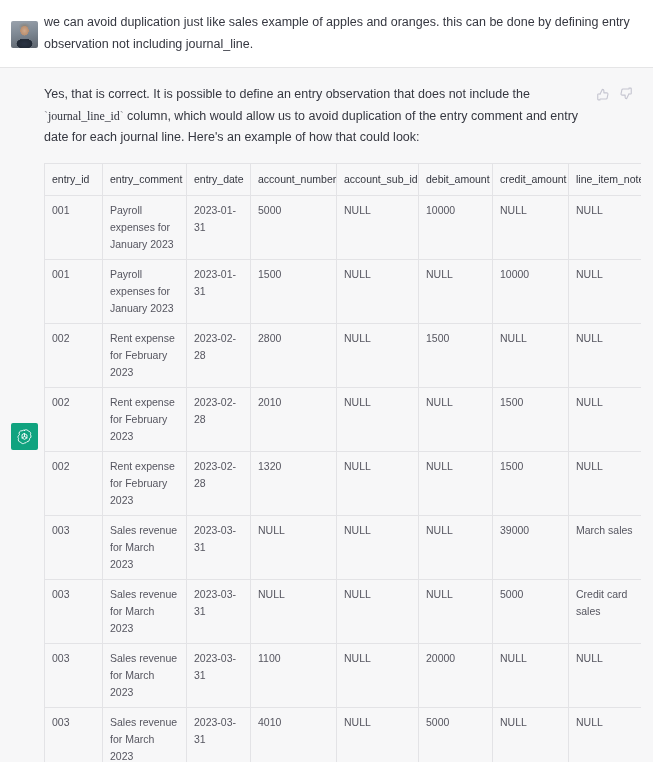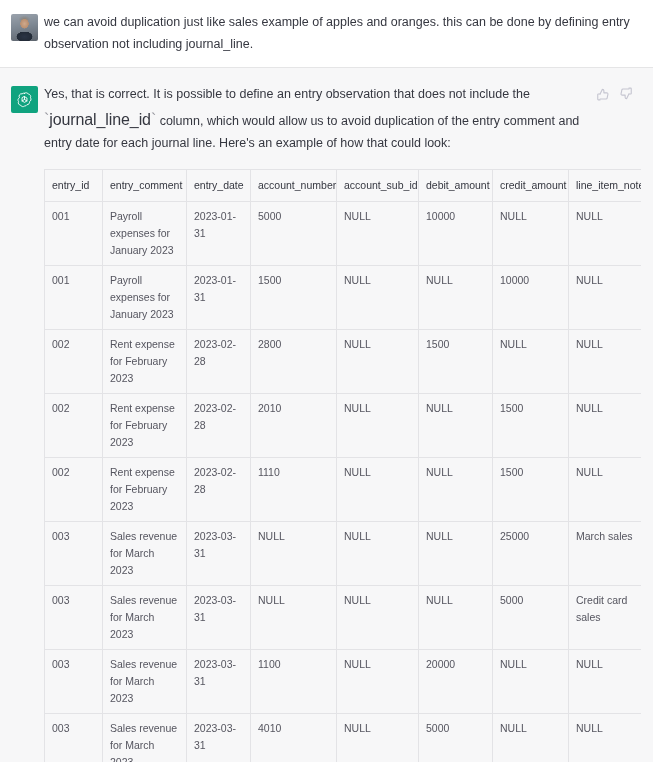--- a/index.html
+++ b/index.html
@@ -13,21 +13,21 @@
   body {
     width: 653px;
     min-height: 762px;
     color: #353740;
     -webkit-font-smoothing: antialiased;
   }
 
   
   .msg {
     display: flex;
-    align-items: flex-start;
+    align-items: center;
     width: 653px;
     padding: 12px 0 12px 0;
   }
   .msg-user {
     background: #ffffff;
   }
   .msg-assistant {
     background: #f7f7f8;
     border-top: 1px solid #e5e5e6;
     border-bottom: 1px solid #e5e5e6;
@@ -85,22 +85,22 @@
     display: flex;
     align-items: flex-start;
   }
   .assistant-text {
     flex: 1;
     min-width: 0;
     padding-right: 8px;
   }
 
   code {
-    font-family: Liberation Sans, sans-serif;
-    font-size: 16px;
+    font-family: Liberation Serif, serif;
+    font-size: 12px;
     color: #353740;
     letter-spacing: -0.1px;
   }
   code::before, code::after { content: "`"; color: #9a9aa2; }
 
   
   .feedback {
     display: flex;
     gap: 9px;
     padding-top: 3px;
@@ -268,34 +268,34 @@
               <td>2010</td>
               <td>NULL</td>
               <td>NULL</td>
               <td>1500</td>
               <td>NULL</td>
             </tr>
             <tr>
               <td>002</td>
               <td>Rent expense for February 2023</td>
               <td>2023-02-28</td>
-              <td>1110</td>
+              <td>1320</td>
               <td>NULL</td>
               <td>NULL</td>
               <td>1500</td>
               <td>NULL</td>
             </tr>
             <tr>
               <td>003</td>
               <td>Sales revenue for March 2023</td>
               <td>2023-03-31</td>
               <td>NULL</td>
               <td>NULL</td>
               <td>NULL</td>
-              <td>25000</td>
+              <td>39000</td>
               <td>March sales</td>
             </tr>
             <tr>
               <td>003</td>
               <td>Sales revenue for March 2023</td>
               <td>2023-03-31</td>
               <td>NULL</td>
               <td>NULL</td>
               <td>NULL</td>
               <td>5000</td>

